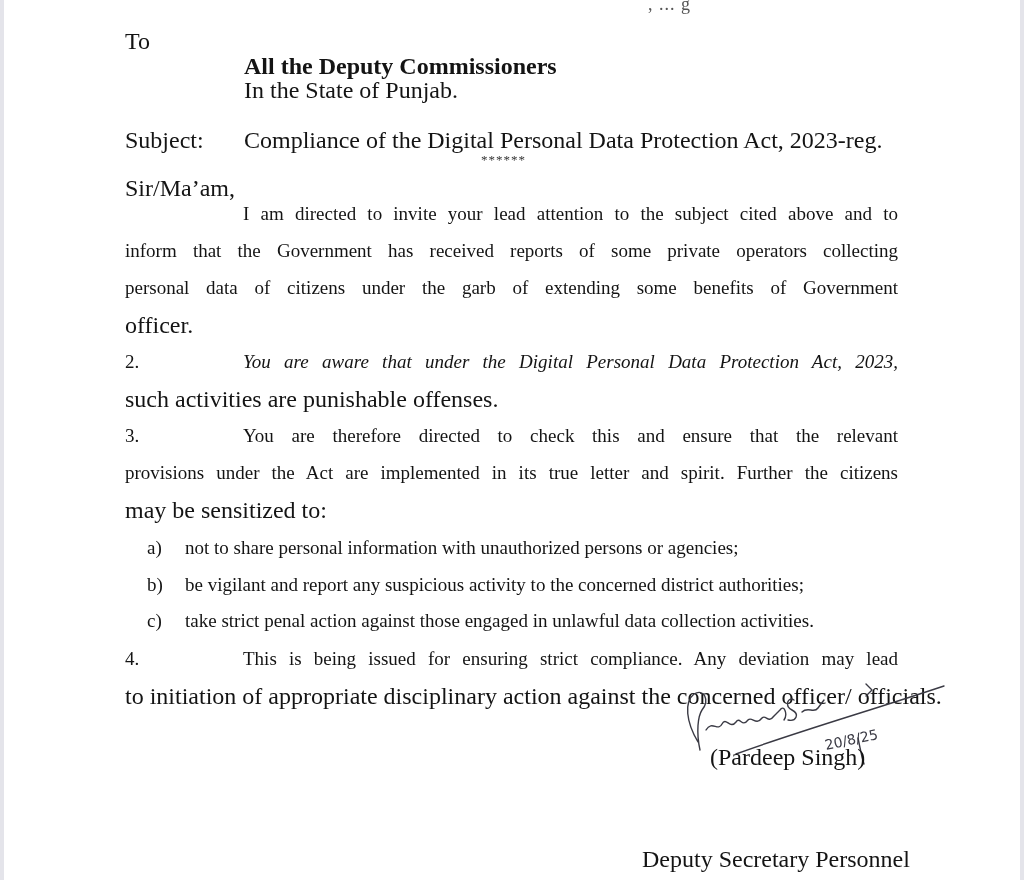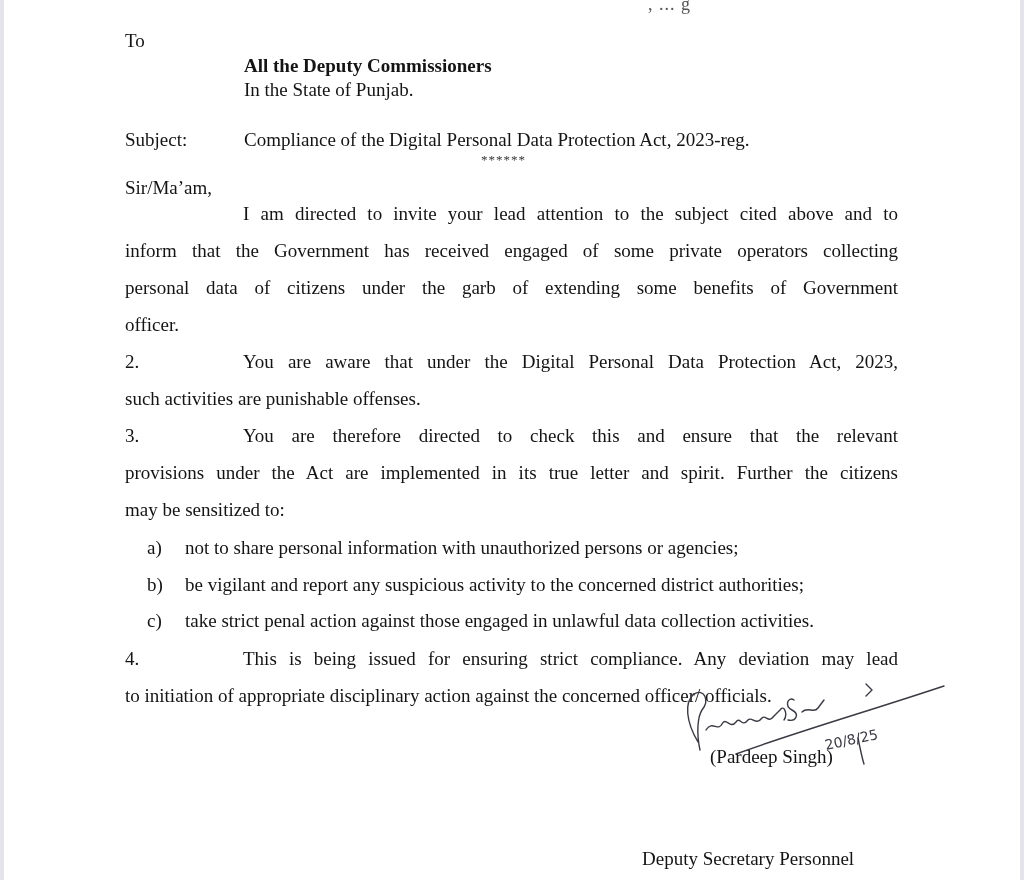--- a/index.html
+++ b/index.html
@@ -23,21 +23,21 @@
       position: absolute; right: 0; top: 0; width: 4px; height: 880px;
       background: #e4e4ea;
     }
     .crop-fragment {
       position: absolute; top: -6px; left: 648px;
       font-size: 18px; color: #555;
       letter-spacing: 1px;
     }
     .txt {
       position: absolute;
-      font-size: 19px;
+      font-size: 24px;
       line-height: 22px;
       white-space: nowrap;
       transform-origin: left top;
     }
     .justify {
       position: absolute;
       font-size: 19px;
       line-height: 22px;
       text-align: justify;
       text-align-last: justify;
@@ -75,26 +75,26 @@
 <div class="txt" style="left:244px; top:55px;font-weight:bold;">All the Deputy Commissioners</div>
 <div class="txt" style="left:244px; top:79px;">In the State of Punjab.</div>
 
 <div class="txt bold" style="left:125px; top:129px;">Subject:</div>
 <div class="txt bold" style="left:244px; top:129px;">Compliance of the Digital Personal Data Protection Act, 2023-reg.</div>
 <div class="stars">******</div>
 
 <div class="txt" style="left:125px; top:177px;">Sir/Ma’am,</div>
 
 <div class="para-first" style="top:203px;">I am directed to invite your lead attention to the subject cited above and to</div>
-<div class="justify" style="top:240px;">inform that the Government has received engaged of some private operators collecting</div>
+<div class="justify" style="top:240px;">inform that the Government has received reports of some private operators collecting</div>
 <div class="justify" style="top:277px;">personal data of citizens under the garb of extending some benefits of Government</div>
 <div class="txt" style="left:125px; top:314px;">officer.</div>
 
 <div class="num" style="top:351px;">2.</div>
-<div class="para-first" style="top:351px;">You are aware that under the Digital Personal Data Protection Act, 2023,</div>
+<div class="para-first" style="top:351px;font-style:italic;">You are aware that under the Digital Personal Data Protection Act, 2023,</div>
 <div class="txt" style="left:125px; top:388px;">such activities are punishable offenses.</div>
 
 <div class="num" style="top:425px;">3.</div>
 <div class="para-first" style="top:425px;">You are therefore directed to check this and ensure that the relevant</div>
 <div class="justify" style="top:462px;">provisions under the Act are implemented in its true letter and spirit. Further the citizens</div>
 <div class="txt" style="left:125px; top:499px;">may be sensitized to:</div>
 
 <div class="list-marker" style="top:537px;">a)</div>
 <div class="list-text" style="top:537px;">not to share personal information with unauthorized persons or agencies;</div>
 <div class="list-marker" style="top:574px;">b)</div>

